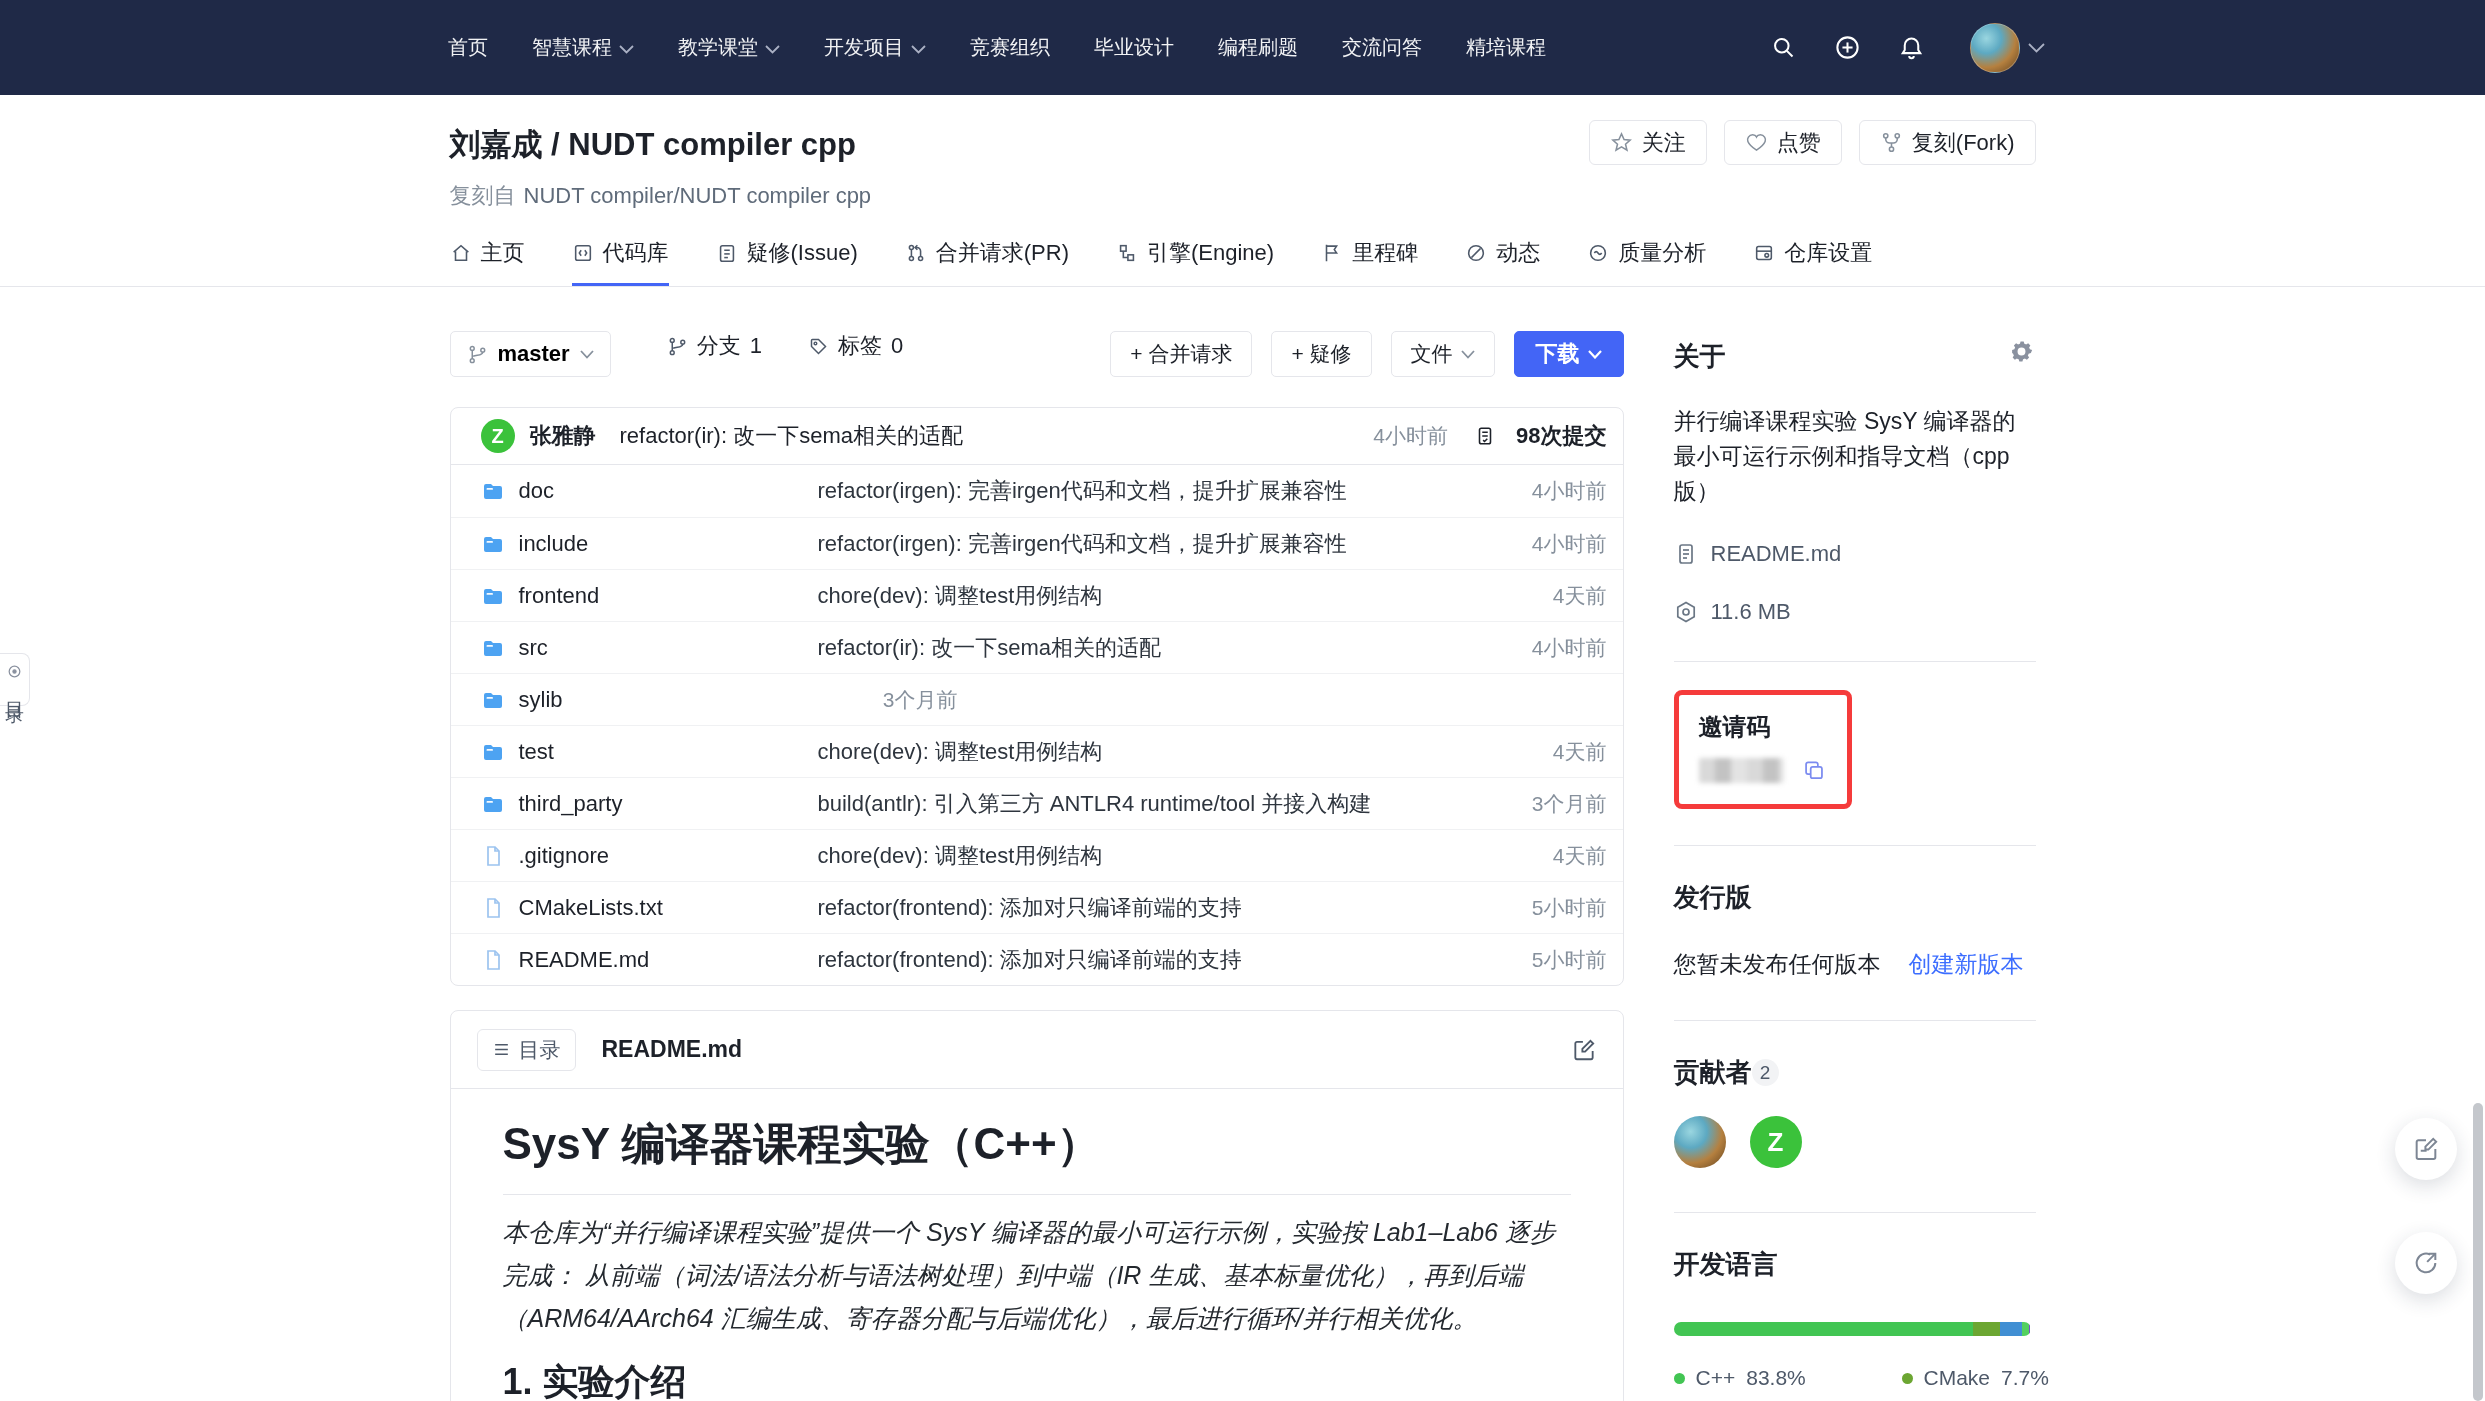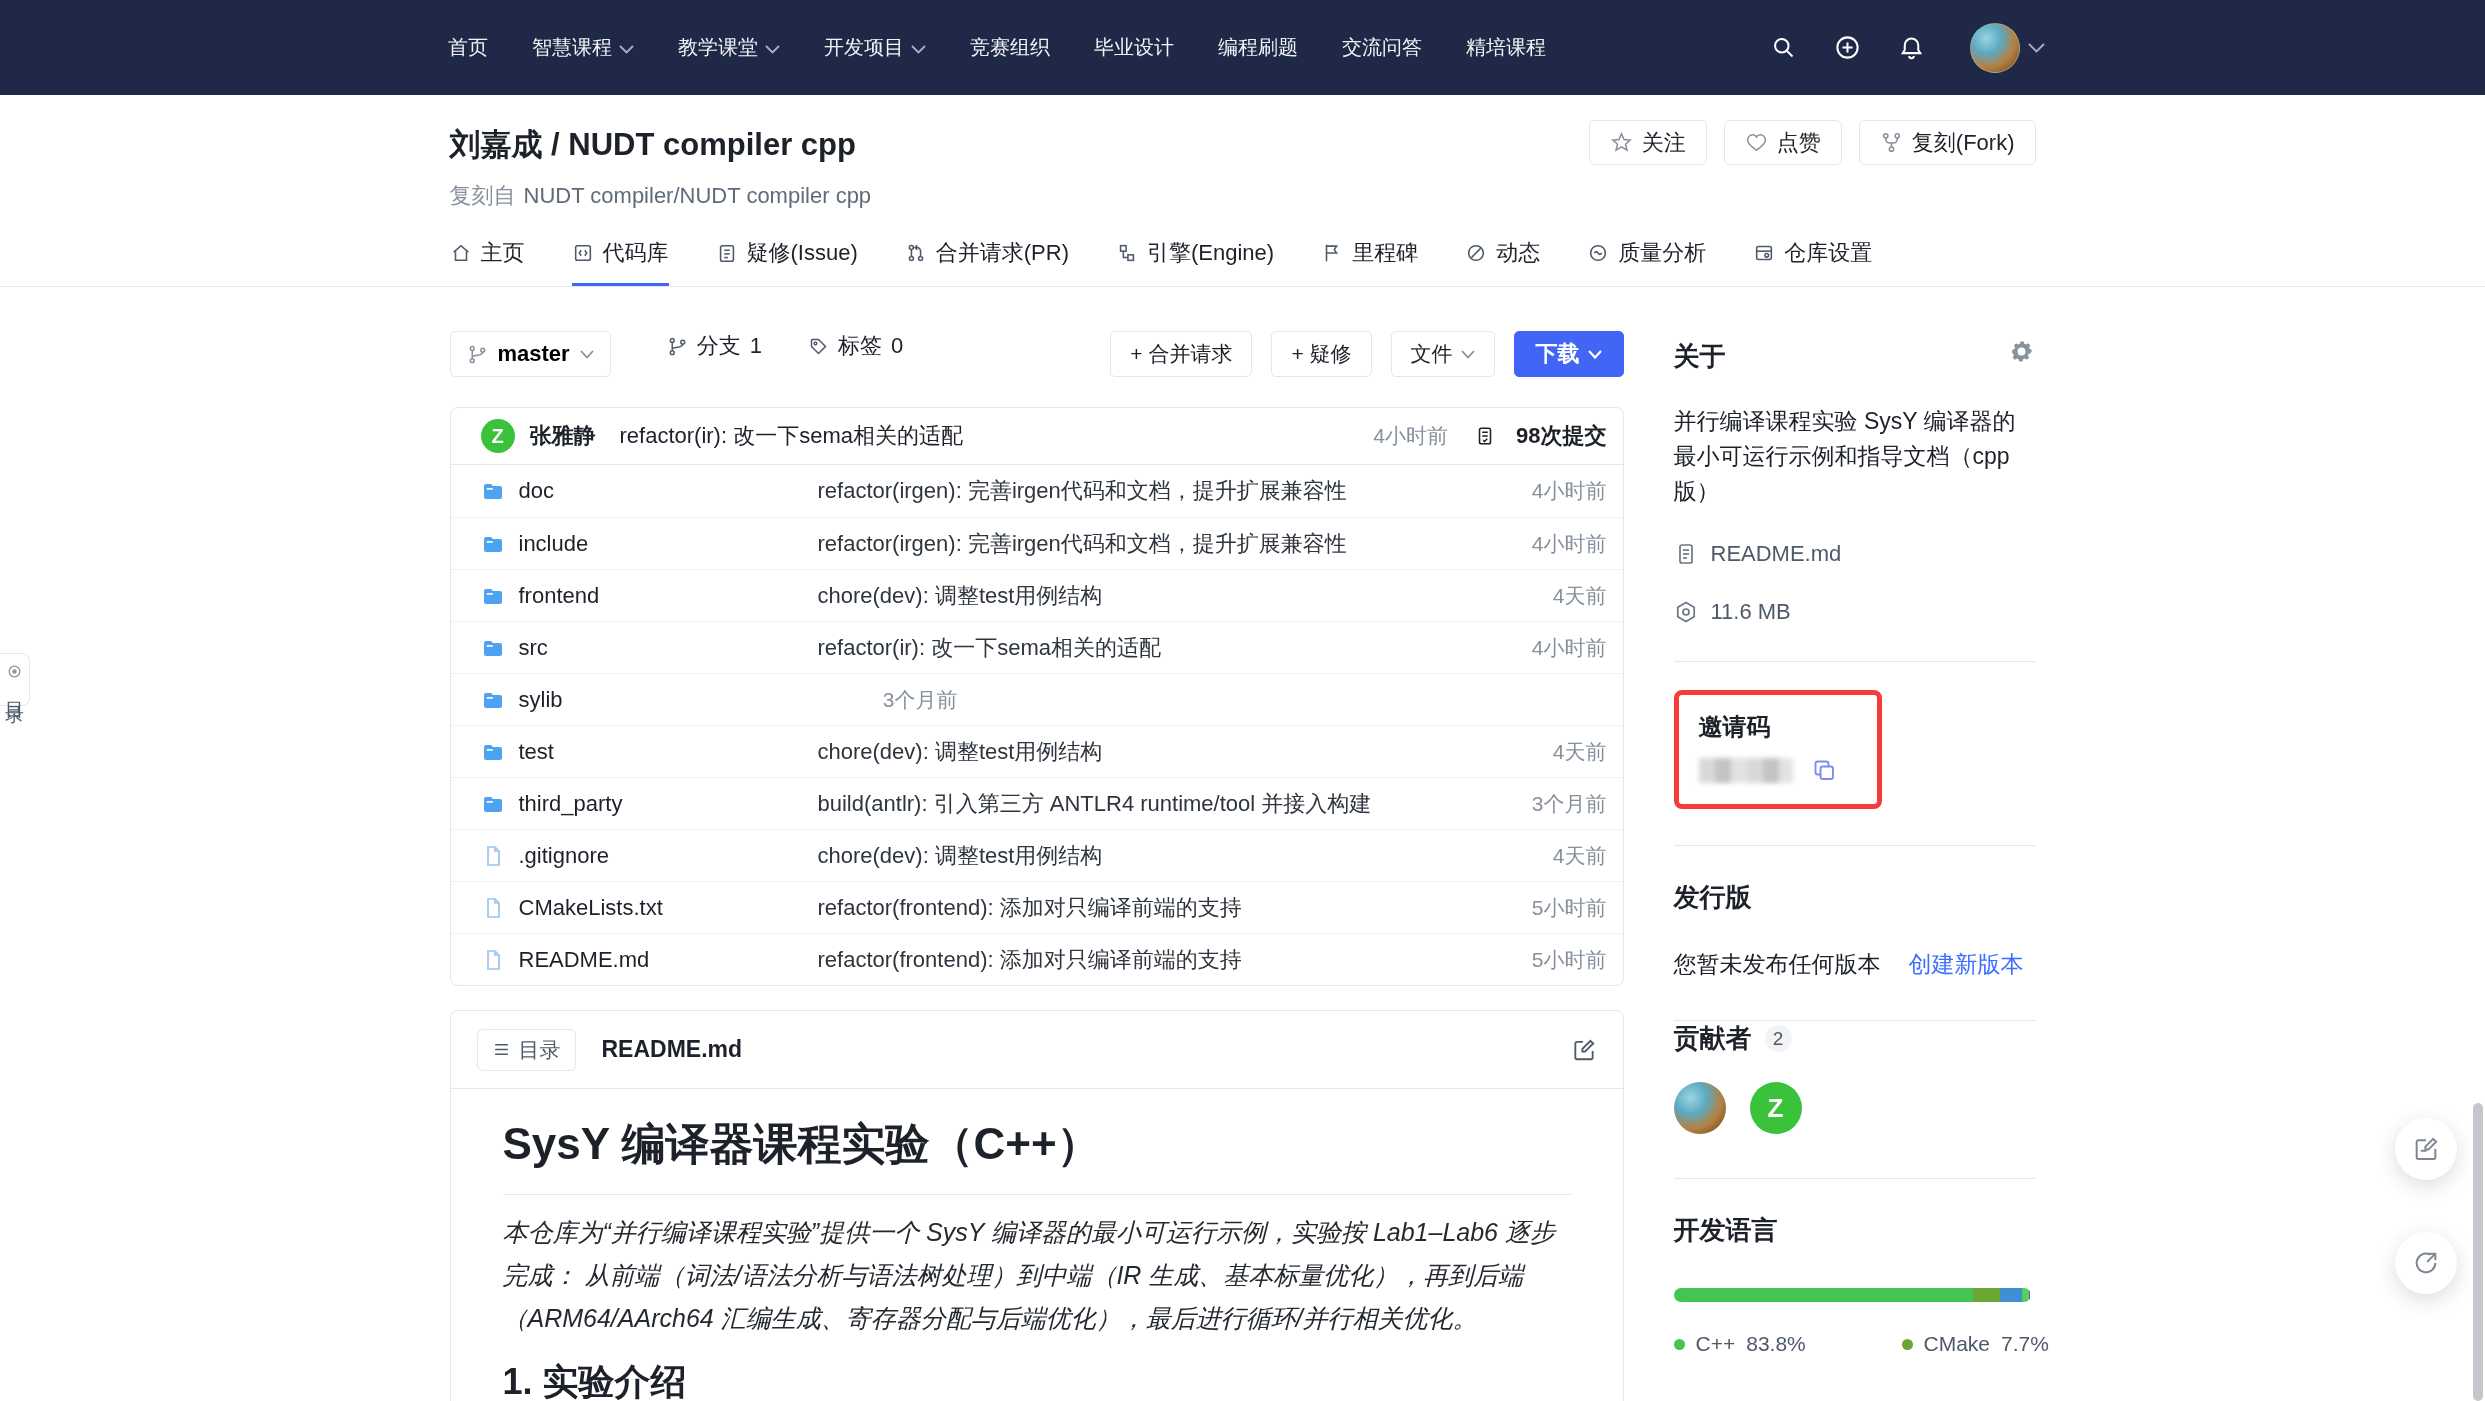--- a/index.html
+++ b/index.html
@@ -105,34 +105,34 @@
   .side-col { padding-top:52px; }
   .side-title { font-size:26px; font-weight:600; position:relative; }
   .about-gear { position:absolute; right:2px; top:0; color:#8a919f; cursor:pointer; }
   .about-desc { margin-top:30px; font-size:23px; line-height:35px; color:#1d2129; }
   .side-row { margin-top:32px; display:flex; align-items:center; gap:13px; font-size:22px;
               color:#4e5969; }
   .side-row svg { color:#6b7785; flex:none; }
   .side-row.link { cursor:pointer; }
   .side-divider { margin-top:36px; border:none; border-top:1px solid #e5e6eb; }
 
-  .invite-box { margin-top:28px; width:208px; border:5px solid #f53b3b; border-radius:8px;
+  .invite-box { margin-top:28px; width:178px; border:5px solid #f53b3b; border-radius:8px;
                 padding:16px 20px 20px 20px; }
   .invite-title { font-size:24px; font-weight:600; }
   .invite-row { margin-top:14px; display:flex; align-items:center; gap:18px; }
   .invite-blur { width:94px; height:25px; border-radius:2px;
       background:repeating-linear-gradient(90deg,#d9d9d9 0 16px,#c3c3c3 16px 32px,#e3e3e3 32px 48px);
       filter:blur(2.5px); }
   .copy-icon { color:#7b8bf0; cursor:pointer; }
 
   .release-row { margin-top:34px; display:flex; align-items:center; font-size:23px; }
   .release-empty { color:#1d2129; }
   .release-create { color:#3d6eff; margin-left:28px; cursor:pointer; }
 
-  .contrib-head { display:flex; align-items:center; gap:13px; }
+  .contrib-head { margin-top:34px; display:flex; align-items:center; }
   .contrib-badge { width:27px; height:27px; border-radius:50%; background:#f2f3f5; color:#4e5969;
                    font-size:19px; display:flex; align-items:center; justify-content:center; }
   .contrib-avatars { margin-top:26px; display:flex; gap:24px; }
   .contrib-avatar { width:52px; height:52px; border-radius:50%; cursor:pointer; }
   .contrib-avatar.jerry {
       background:radial-gradient(circle at 32% 30%, #9ad6e0 0%, #5da9c2 32%, #b5803f 62%, #5d3f1d 100%); }
   .contrib-avatar.z { background:#3bc23b; color:#fff; display:flex; align-items:center;
                       justify-content:center; font-size:26px; font-weight:700; }
 
   .lang-bar { margin-top:40px; height:14px; border-radius:7px; overflow:hidden; display:flex;

